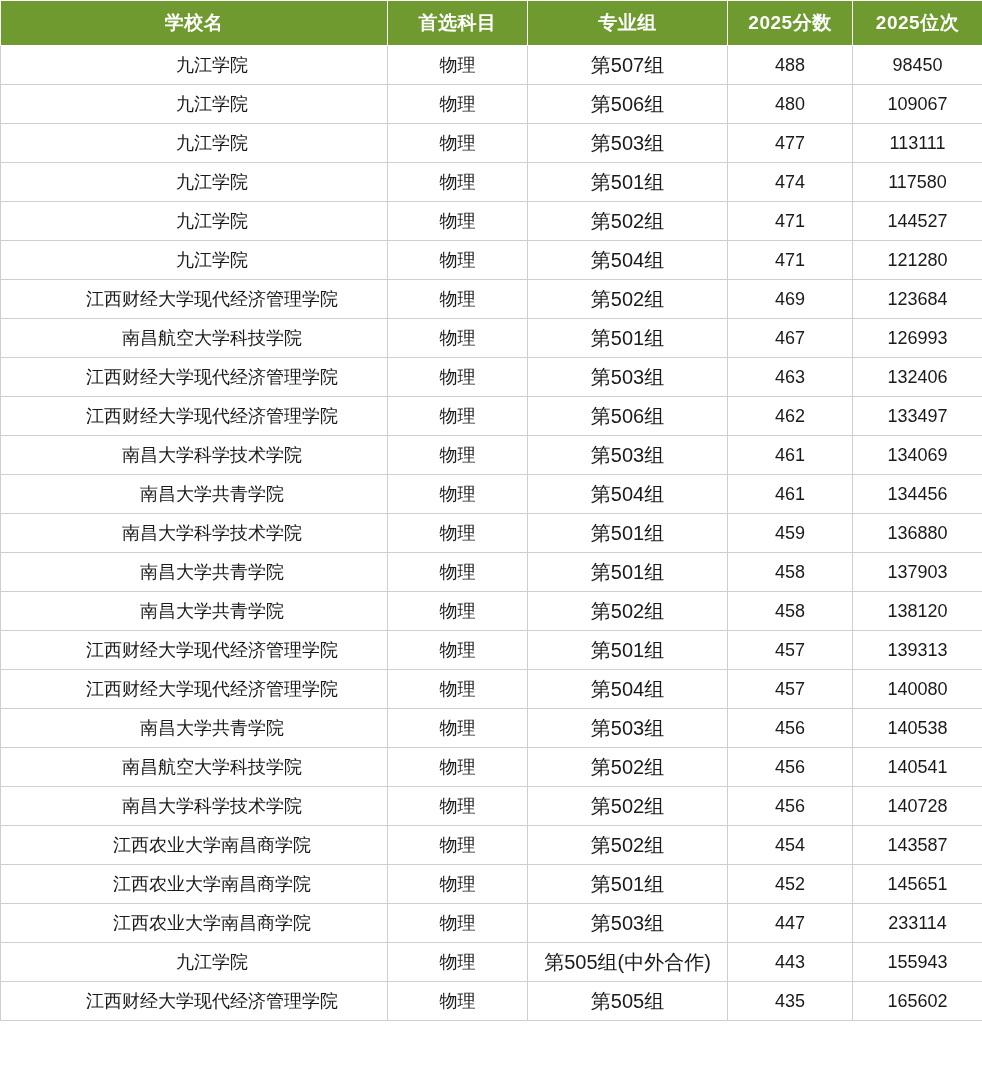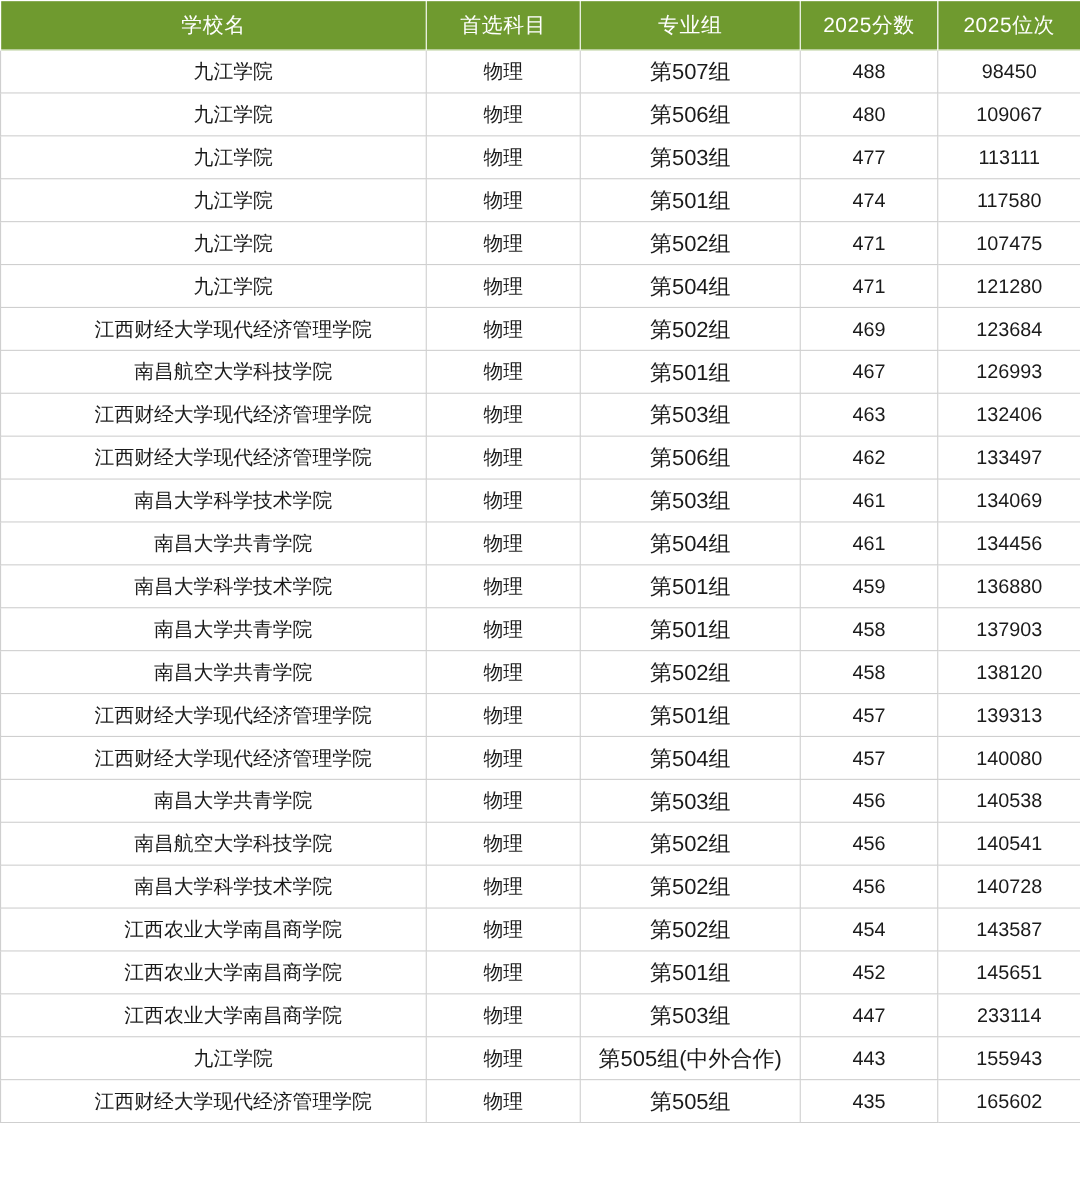--- a/index.html
+++ b/index.html
@@ -22,21 +22,21 @@
   table.score-table col.c-school { width: 387px; }
   table.score-table col.c-subject { width: 140px; }
   table.score-table col.c-group { width: 200px; }
   table.score-table col.c-score { width: 125px; }
   table.score-table col.c-rank { width: 130px; }
 
   table.score-table thead th {
     background: #6f9a2f;
     color: #ffffff;
     font-size: 19px;
-    font-weight: normal;
+    font-weight: bold;
     height: 44px;
     text-align: center;
     border: 1px solid #ffffff;
     padding: 0 4px;
     letter-spacing: 0.5px;
   }
   table.score-table tbody td {
     height: 38px;
     text-align: center;
     font-size: 18px;
@@ -106,21 +106,21 @@
           <td class="subject">物理</td>
           <td class="group">第501组</td>
           <td class="score">474</td>
           <td class="rank">117580</td>
         </tr>
         <tr>
           <td class="school">九江学院</td>
           <td class="subject">物理</td>
           <td class="group">第502组</td>
           <td class="score">471</td>
-          <td class="rank">107475</td>
+          <td class="rank">144527</td>
         </tr>
         <tr>
           <td class="school">九江学院</td>
           <td class="subject">物理</td>
           <td class="group">第504组</td>
           <td class="score">471</td>
           <td class="rank">121280</td>
         </tr>
         <tr>
           <td class="school">江西财经大学现代经济管理学院</td>

